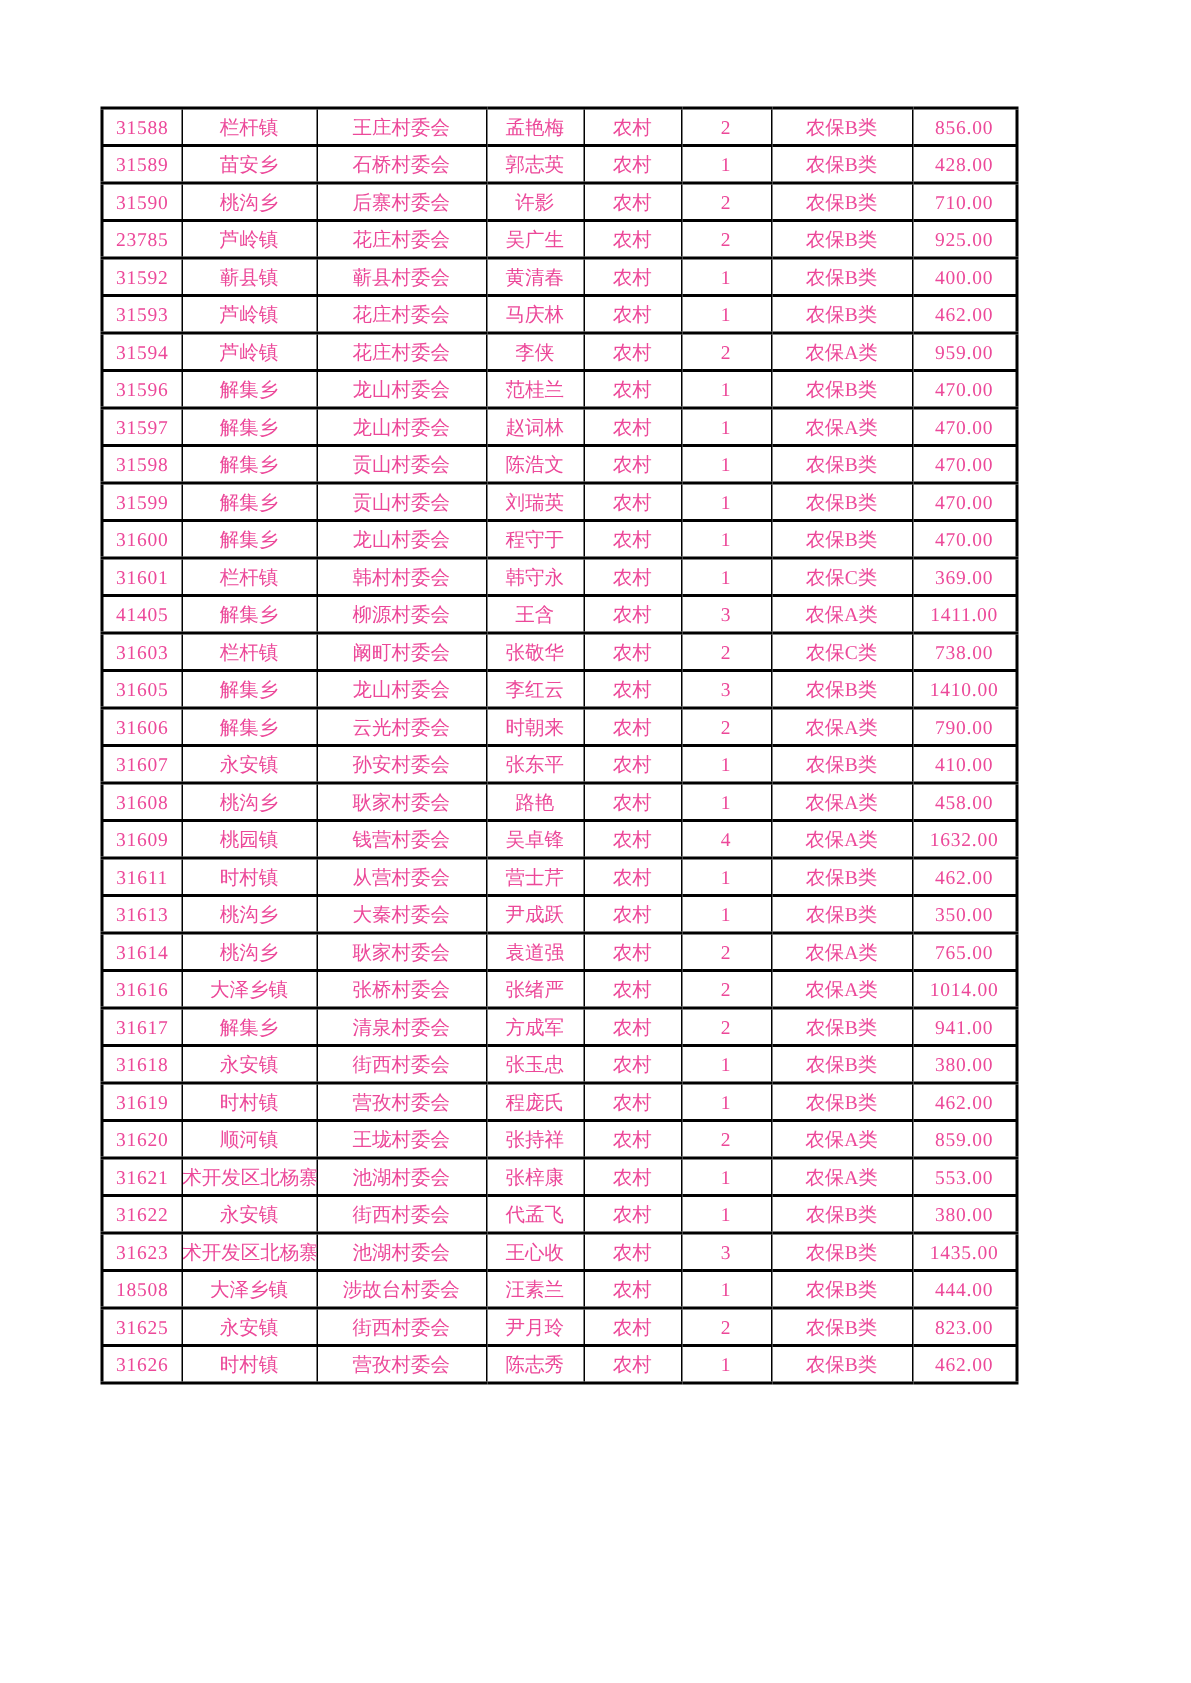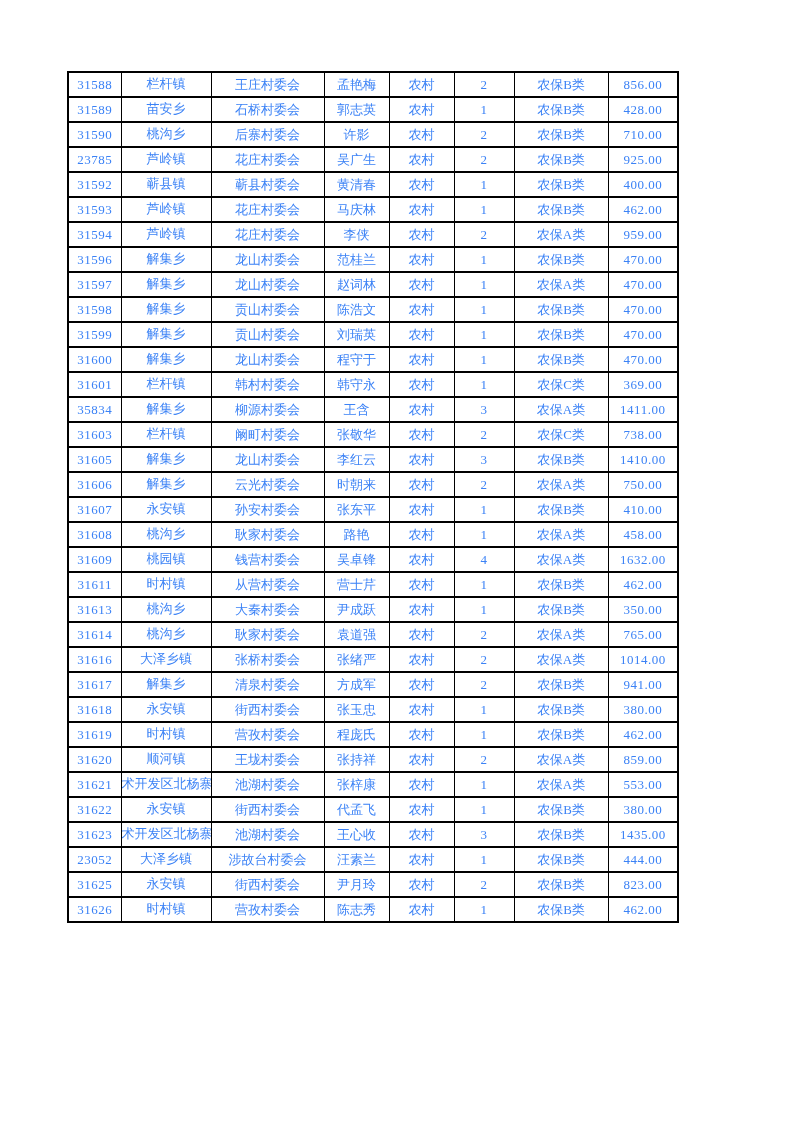--- a/index.html
+++ b/index.html
@@ -7,21 +7,21 @@
     padding: 0;
     background: #ffffff;
   }
   .page {
     position: relative;
     width: 794px;
     height: 1122px;
     background: #ffffff;
     overflow: hidden;
     font-family: "Liberation Serif", "DejaVu Serif", serif;
-    color: #3b82f6;
+    color: #ec4899;
   }
   table.records {
     position: absolute;
     left: 67px;
     top: 71px;
     width: 610px;
     border-collapse: collapse;
     table-layout: fixed;
     border: 2px solid #000000;
   }
@@ -38,21 +38,20 @@
     overflow: hidden;
     white-space: nowrap;
   }
   table.records td.num {
     font-family: "Liberation Serif", "DejaVu Serif", serif;
     letter-spacing: 0.5px;
   }
   table.records td.clip {
     overflow: hidden;
     white-space: nowrap;
-    font-family: Liberation Mono, monospace;
   }
 </style>
 </head>
 <body>
 
 <div class="page">
   <table class="records">
     <colgroup>
       <col style="width:53px">
       <col style="width:90px">
@@ -188,21 +187,21 @@
           <td class="num">31601</td>
           <td class=" clip">栏杆镇</td>
           <td>韩村村委会</td>
           <td>韩守永</td>
           <td>农村</td>
           <td class="num">1</td>
           <td>农保C类</td>
           <td class="num">369.00</td>
         </tr>
         <tr>
-          <td class="num">35834</td>
+          <td class="num">41405</td>
           <td class=" clip">解集乡</td>
           <td>柳源村委会</td>
           <td>王含</td>
           <td>农村</td>
           <td class="num">3</td>
           <td>农保A类</td>
           <td class="num">1411.00</td>
         </tr>
         <tr>
           <td class="num">31603</td>
@@ -225,21 +224,21 @@
           <td class="num">1410.00</td>
         </tr>
         <tr>
           <td class="num">31606</td>
           <td class=" clip">解集乡</td>
           <td>云光村委会</td>
           <td>时朝来</td>
           <td>农村</td>
           <td class="num">2</td>
           <td>农保A类</td>
-          <td class="num">750.00</td>
+          <td class="num">790.00</td>
         </tr>
         <tr>
           <td class="num">31607</td>
           <td class=" clip">永安镇</td>
           <td>孙安村委会</td>
           <td>张东平</td>
           <td>农村</td>
           <td class="num">1</td>
           <td>农保B类</td>
           <td class="num">410.00</td>
@@ -368,21 +367,21 @@
           <td class="num">31623</td>
           <td class=" clip">术开发区北杨寨</td>
           <td>池湖村委会</td>
           <td>王心收</td>
           <td>农村</td>
           <td class="num">3</td>
           <td>农保B类</td>
           <td class="num">1435.00</td>
         </tr>
         <tr>
-          <td class="num">23052</td>
+          <td class="num">18508</td>
           <td class=" clip">大泽乡镇</td>
           <td>涉故台村委会</td>
           <td>汪素兰</td>
           <td>农村</td>
           <td class="num">1</td>
           <td>农保B类</td>
           <td class="num">444.00</td>
         </tr>
         <tr>
           <td class="num">31625</td>

